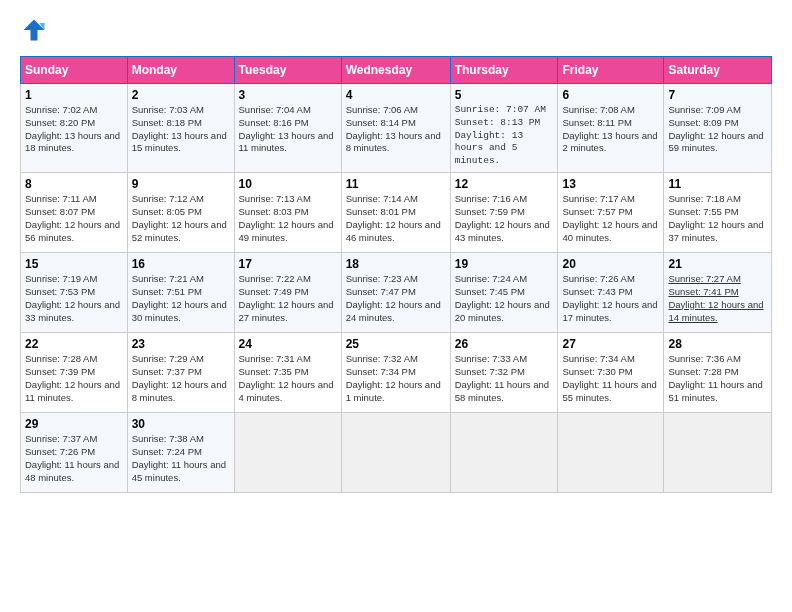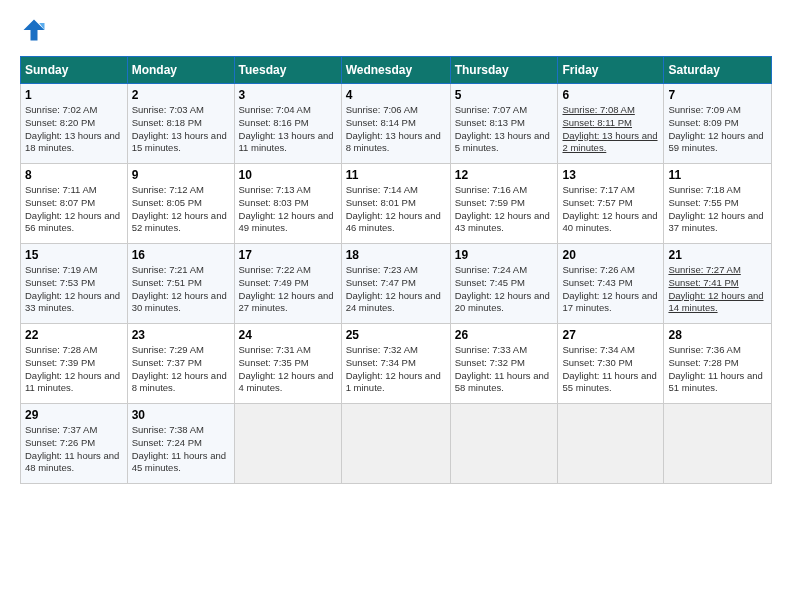--- a/index.html
+++ b/index.html
@@ -49,21 +49,21 @@
     .location {
       font-size: 14px;
       color: #444;
     }
     table {
       width: 100%;
       border-collapse: collapse;
       font-size: 10px;
     }
     thead tr th {
-      background-color: #0f766e;
+      background-color: #ec4899;
       color: #fff;
       padding: 6px 4px;
       text-align: left;
       font-size: 12px;
       font-weight: bold;
       border: 1px solid #1a6fc4;
     }
     tbody tr td {
       border: 1px solid #ccc;
       vertical-align: top;
@@ -148,27 +148,27 @@
 Daylight: 13 hours and 11 minutes.</div>
           </td>
           <td>
             <span class="day-num">4</span>
             <div class="day-info" style="white-space: pre-line;">Sunrise: 7:06 AM
 Sunset: 8:14 PM
 Daylight: 13 hours and 8 minutes.</div>
           </td>
           <td>
             <span class="day-num">5</span>
-            <div class="day-info" style="white-space: pre-line;">Sunrise: 7:07 AM
+            <div class="day-info" style="white-space: pre-line; font-family: Liberation Mono, monospace;">Sunrise: 7:07 AM
 Sunset: 8:13 PM
 Daylight: 13 hours and 5 minutes.</div>
           </td>
           <td>
             <span class="day-num">6</span>
-            <div class="day-info" style="white-space: pre-line; text-decoration: underline;">Sunrise: 7:08 AM
+            <div class="day-info" style="white-space: pre-line;">Sunrise: 7:08 AM
 Sunset: 8:11 PM
 Daylight: 13 hours and 2 minutes.</div>
           </td>
           <td>
             <span class="day-num">7</span>
             <div class="day-info" style="white-space: pre-line;">Sunrise: 7:09 AM
 Sunset: 8:09 PM
 Daylight: 12 hours and 59 minutes.</div>
           </td>
         </tr>

